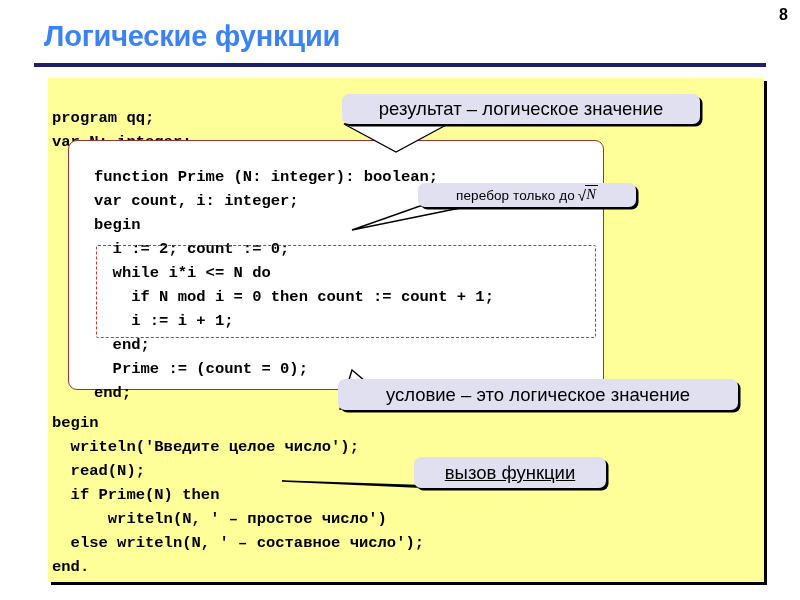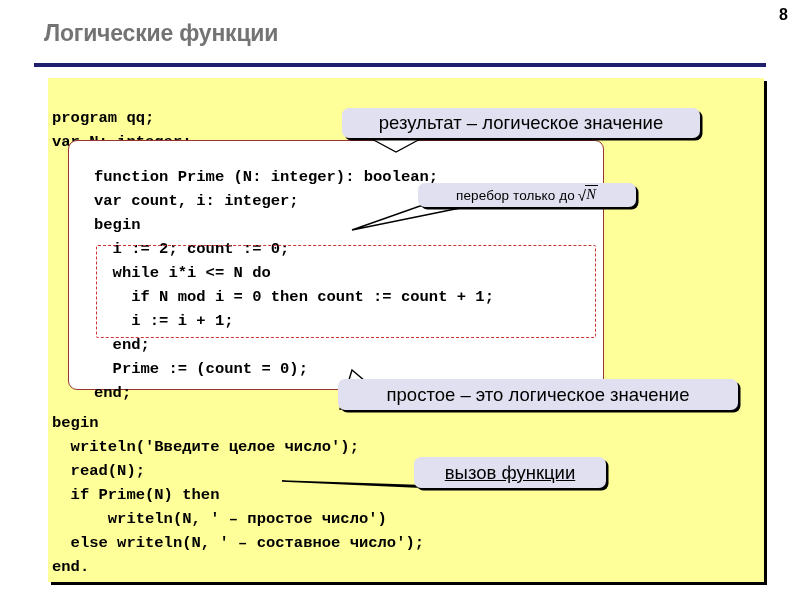--- a/index.html
+++ b/index.html
@@ -24,23 +24,23 @@
     font-size: 16px;
     font-weight: bold;
     color: #000000;
     letter-spacing: 0;
   }
   #slide-title {
     position: absolute;
     left: 44px;
     top: 20px;
     font-family: "Liberation Sans", sans-serif;
-    font-size: 23px;
+    font-size: 29px;
     font-weight: bold;
-    color: #737373;
+    color: #3b82f6;
     white-space: nowrap;
     letter-spacing: -0.2px;
   }
   #title-rule {
     position: absolute;
     left: 34px;
     top: 63px;
     width: 732px;
     height: 4px;
     background: #1f1f6e;
@@ -123,21 +123,20 @@
     box-sizing: border-box;
     white-space: nowrap;
   }
 
   #callout-result {
     left: 342px;
     top: 94px;
     width: 358px;
     height: 30px;
     font-size: 18.5px;
-    margin-top: 14px;
   }
   #callout-sqrt {
     left: 418px;
     top: 183px;
     width: 218px;
     height: 24px;
     font-size: 13.5px;
     letter-spacing: 0.1px;
   }
   #callout-condition {
@@ -239,18 +238,18 @@
 <div class="callout" id="callout-result">
   <span>результат – логическое значение</span>
 </div>
 
 <div class="callout" id="callout-sqrt">
   <span>перебор только до</span>
     <span class="sqrt-wrap"><span class="sqrt-radical">√</span><span class="sqrt-arg">N</span></span>
 </div>
 
 <div class="callout" id="callout-condition">
-  <span>простое – это логическое значение</span>
+  <span>условие – это логическое значение</span>
 </div>
 
 <div class="callout" id="callout-call">
   <span>вызов функции</span>
 </div>
 
 </body></html>

